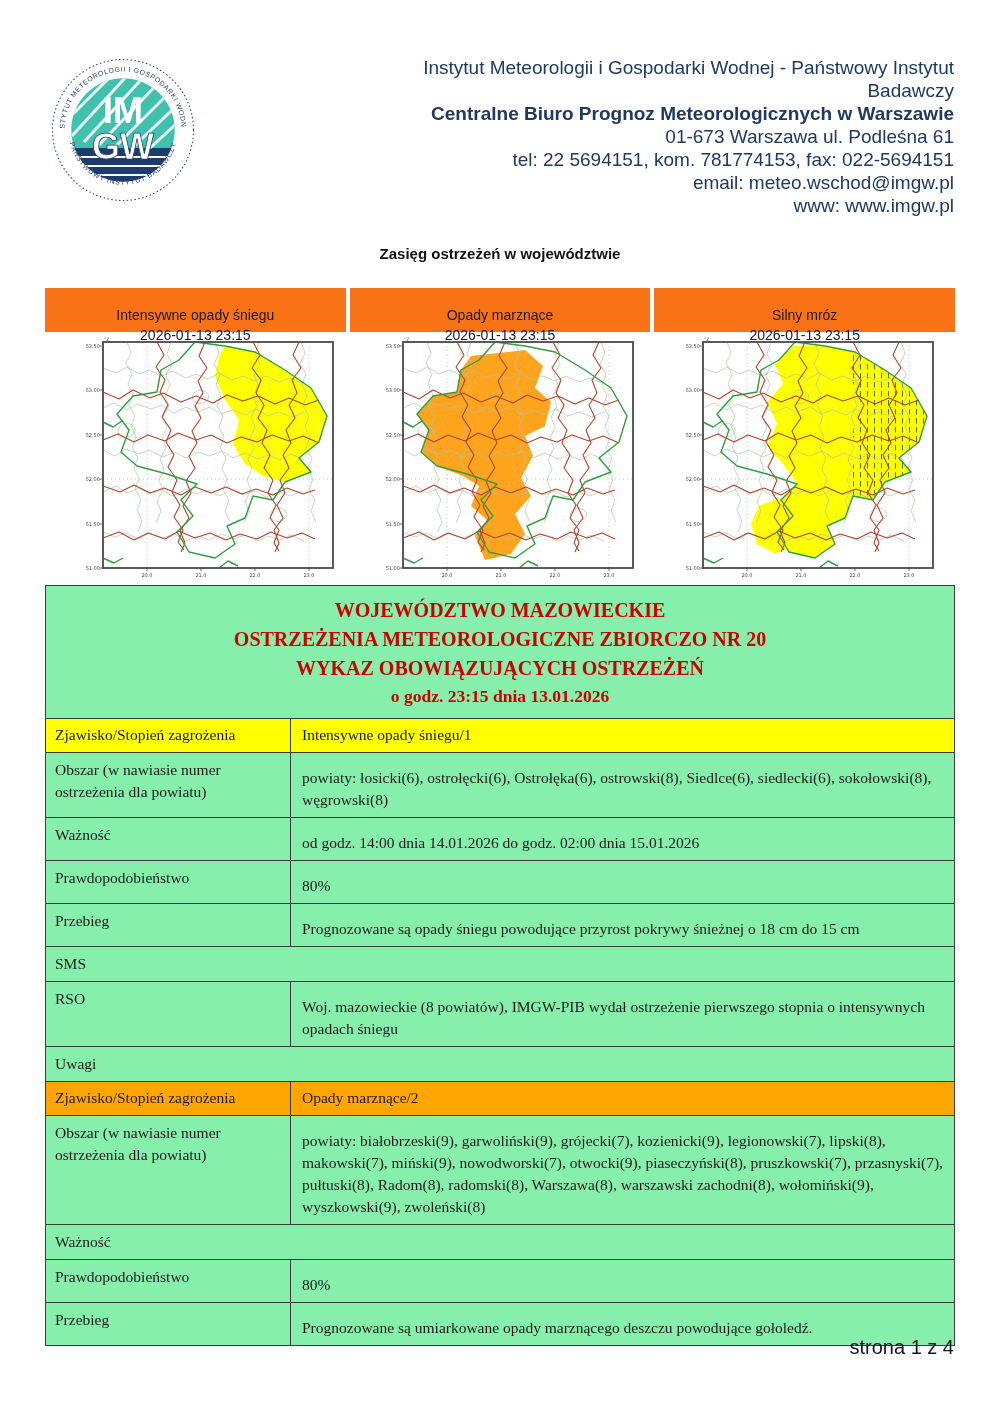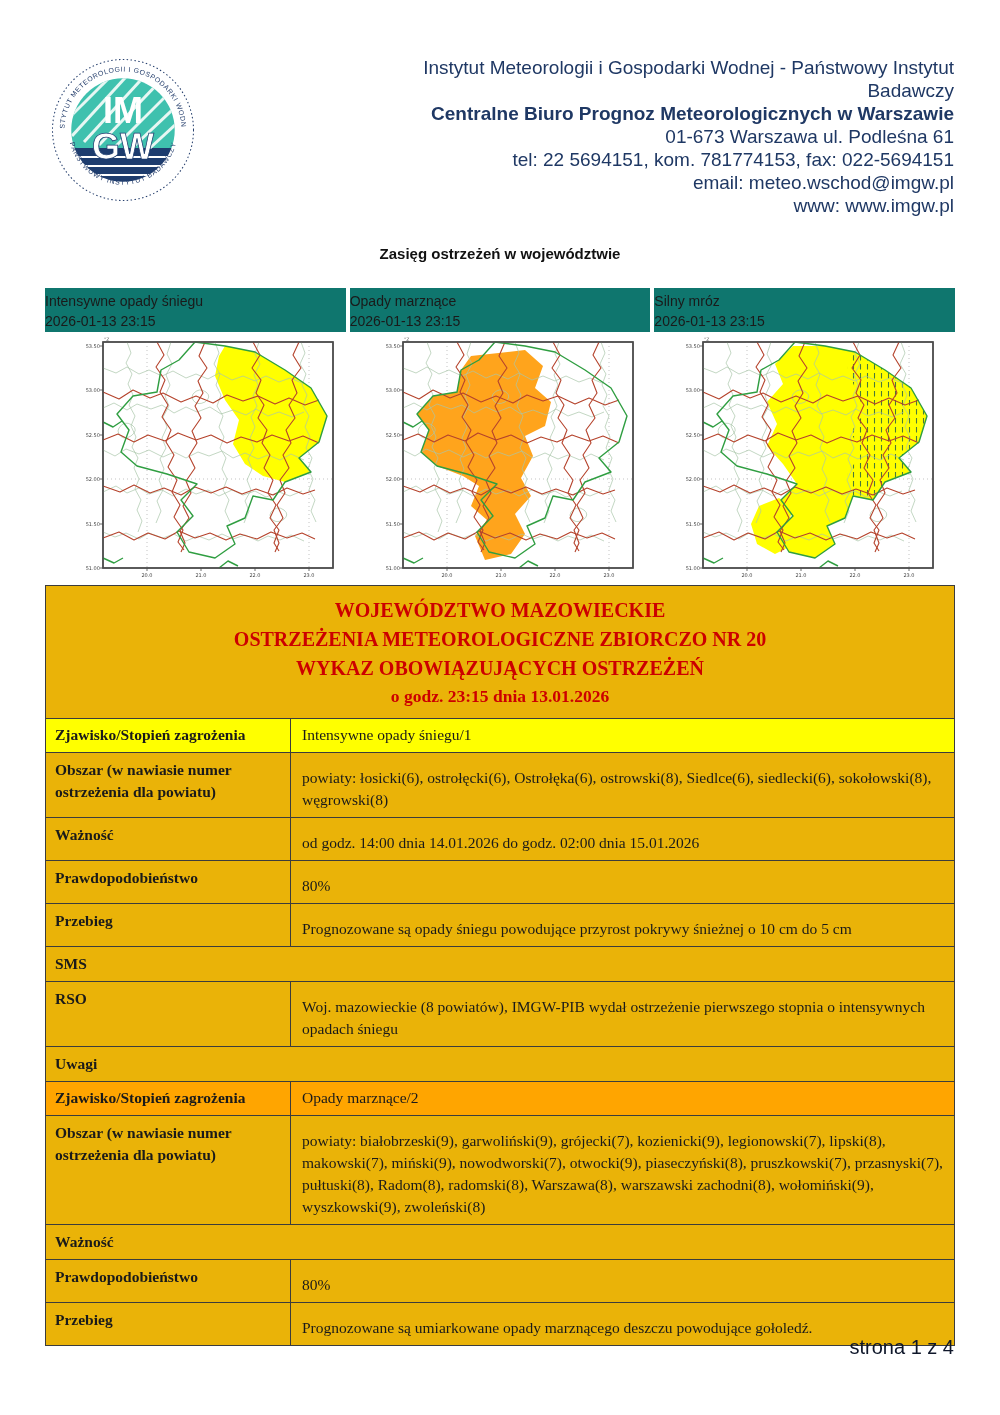--- a/index.html
+++ b/index.html
@@ -22,50 +22,50 @@
     position:absolute;top:245px;left:0;width:100%;text-align:center;
     font-size:15px;font-weight:bold;color:#111;
   }
 
   
   .caption-strip{
     position:absolute;top:288px;left:45px;width:910px;height:44px;
     display:flex;gap:4px;
   }
   .caption-cell{
-    flex:1;background:#0f766e;font-size:14px;
-    line-height:20px;padding-top:3px;color:#1a1a1a;
+    flex:1;background:#f97316;text-align:center;font-size:14px;
+    line-height:20px;padding-top:17px;color:#1a1a1a;
   }
 
   
   .map-fig{position:absolute;top:336px;width:265px;height:248px;margin:0;}
   .map-a{left:75px;} .map-b{left:375px;} .map-c{left:675px;}
   .map-frame{fill:#ffffff;stroke:#4a4a4a;stroke-width:1.4;}
   .grid-dot{stroke:#9a9a9a;stroke-width:0.6;stroke-dasharray:1,3;fill:none;}
   .tick{stroke:#4a4a4a;stroke-width:0.8;fill:none;}
   .axis-lab{font-family:"DejaVu Sans",sans-serif;font-size:5px;fill:#444;}
   .corner-lab{font-family:"DejaVu Sans",sans-serif;font-size:4.5px;fill:#555;}
   .gmina{stroke:#a9c5a9;stroke-width:0.7;fill:none;}
   .powiat{stroke:#b5432c;stroke-width:1.1;fill:none;stroke-linejoin:round;}
   .woj{stroke:#2f9e41;stroke-width:1.4;fill:none;stroke-linejoin:round;}
   .hl{stroke:none;}
   .hatch-overlay{fill:url(#hatch-vert);stroke:none;}
 
   
   .warn-table{
     position:absolute;top:585px;left:45px;width:908px;
     border:1px solid #3c3c3c;font-family:"Liberation Serif",serif;
-    background:#eab308;
+    background:#86efac;
   }
   .wt-title{padding:10px 8px 8px 8px;text-align:center;color:#cc0000;font-weight:bold;}
   .wt-title .tl{font-size:20px;line-height:29px;}
   .wt-title .tl4{font-size:17.5px;line-height:27px;}
   .trow{display:grid;grid-template-columns:244px 1fr;border-top:1px solid #3c3c3c;}
   .tlabel{
-    font-weight:bold;font-size:15.5px;line-height:22px;padding:6px 6px 6px 9px;
+    font-weight:normal;font-size:15.5px;line-height:22px;padding:6px 6px 6px 9px;
   }
   .tvalue{
     font-size:15.5px;line-height:22px;padding:14px 10px 6px 11px;
     border-left:1px solid #3c3c3c;
   }
   .warn-head .tlabel,.warn-head .tvalue{padding-top:5px;padding-bottom:5px;}
   .r34{min-height:34px;box-sizing:border-box;}
   .r60{min-height:58px;box-sizing:border-box;}
 
   
@@ -281,21 +281,21 @@
     <div class="trow r34">
       <div class="tlabel">Ważność</div>
       <div class="tvalue">od godz. 14:00 dnia 14.01.2026 do godz. 02:00 dnia 15.01.2026</div>
     </div>
     <div class="trow r34">
       <div class="tlabel">Prawdopodobieństwo</div>
       <div class="tvalue">80%</div>
     </div>
     <div class="trow r34">
       <div class="tlabel">Przebieg</div>
-      <div class="tvalue">Prognozowane są opady śniegu  powodujące przyrost pokrywy śnieżnej  o 10 cm do 5 cm</div>
+      <div class="tvalue">Prognozowane są opady śniegu  powodujące przyrost pokrywy śnieżnej  o 18 cm do 15 cm</div>
     </div>
     <div class="trow">
       <div class="tlabel">SMS</div>
     </div>
     <div class="trow">
       <div class="tlabel">RSO</div>
       <div class="tvalue">Woj. mazowieckie (8 powiatów), IMGW-PIB wydał ostrzeżenie pierwszego stopnia o intensywnych opadach śniegu</div>
     </div>
     <div class="trow r34">
       <div class="tlabel">Uwagi</div>

